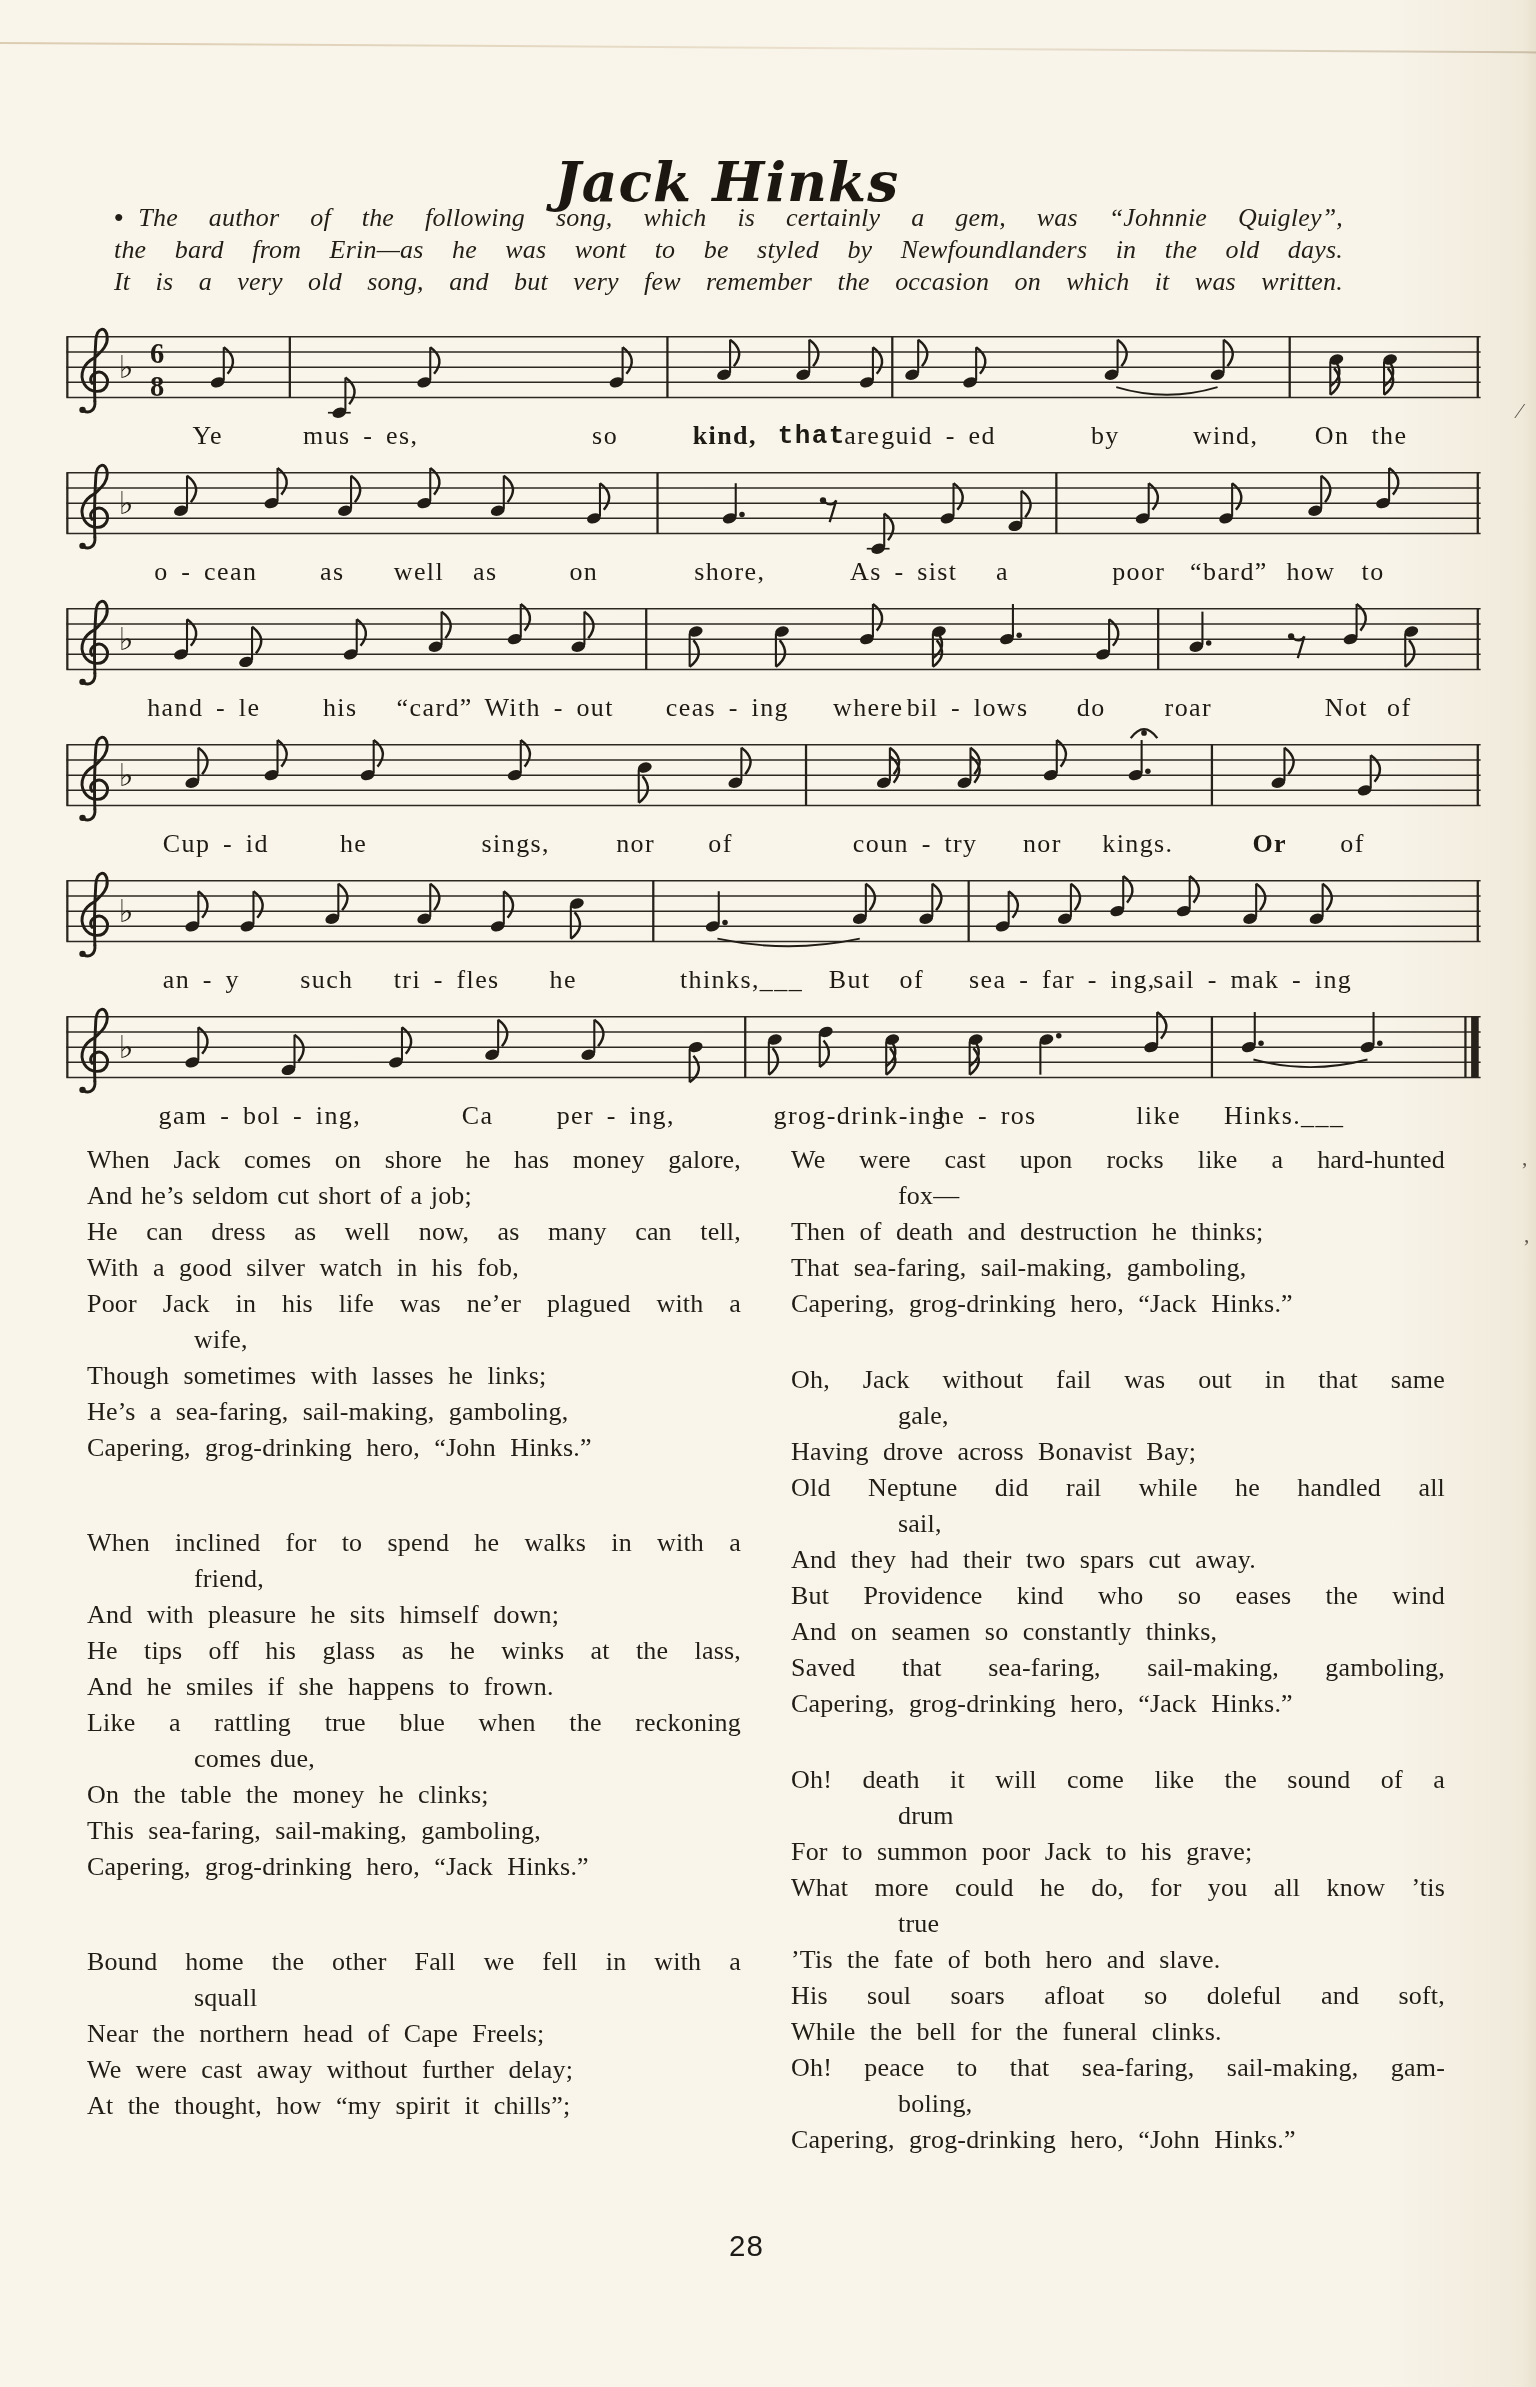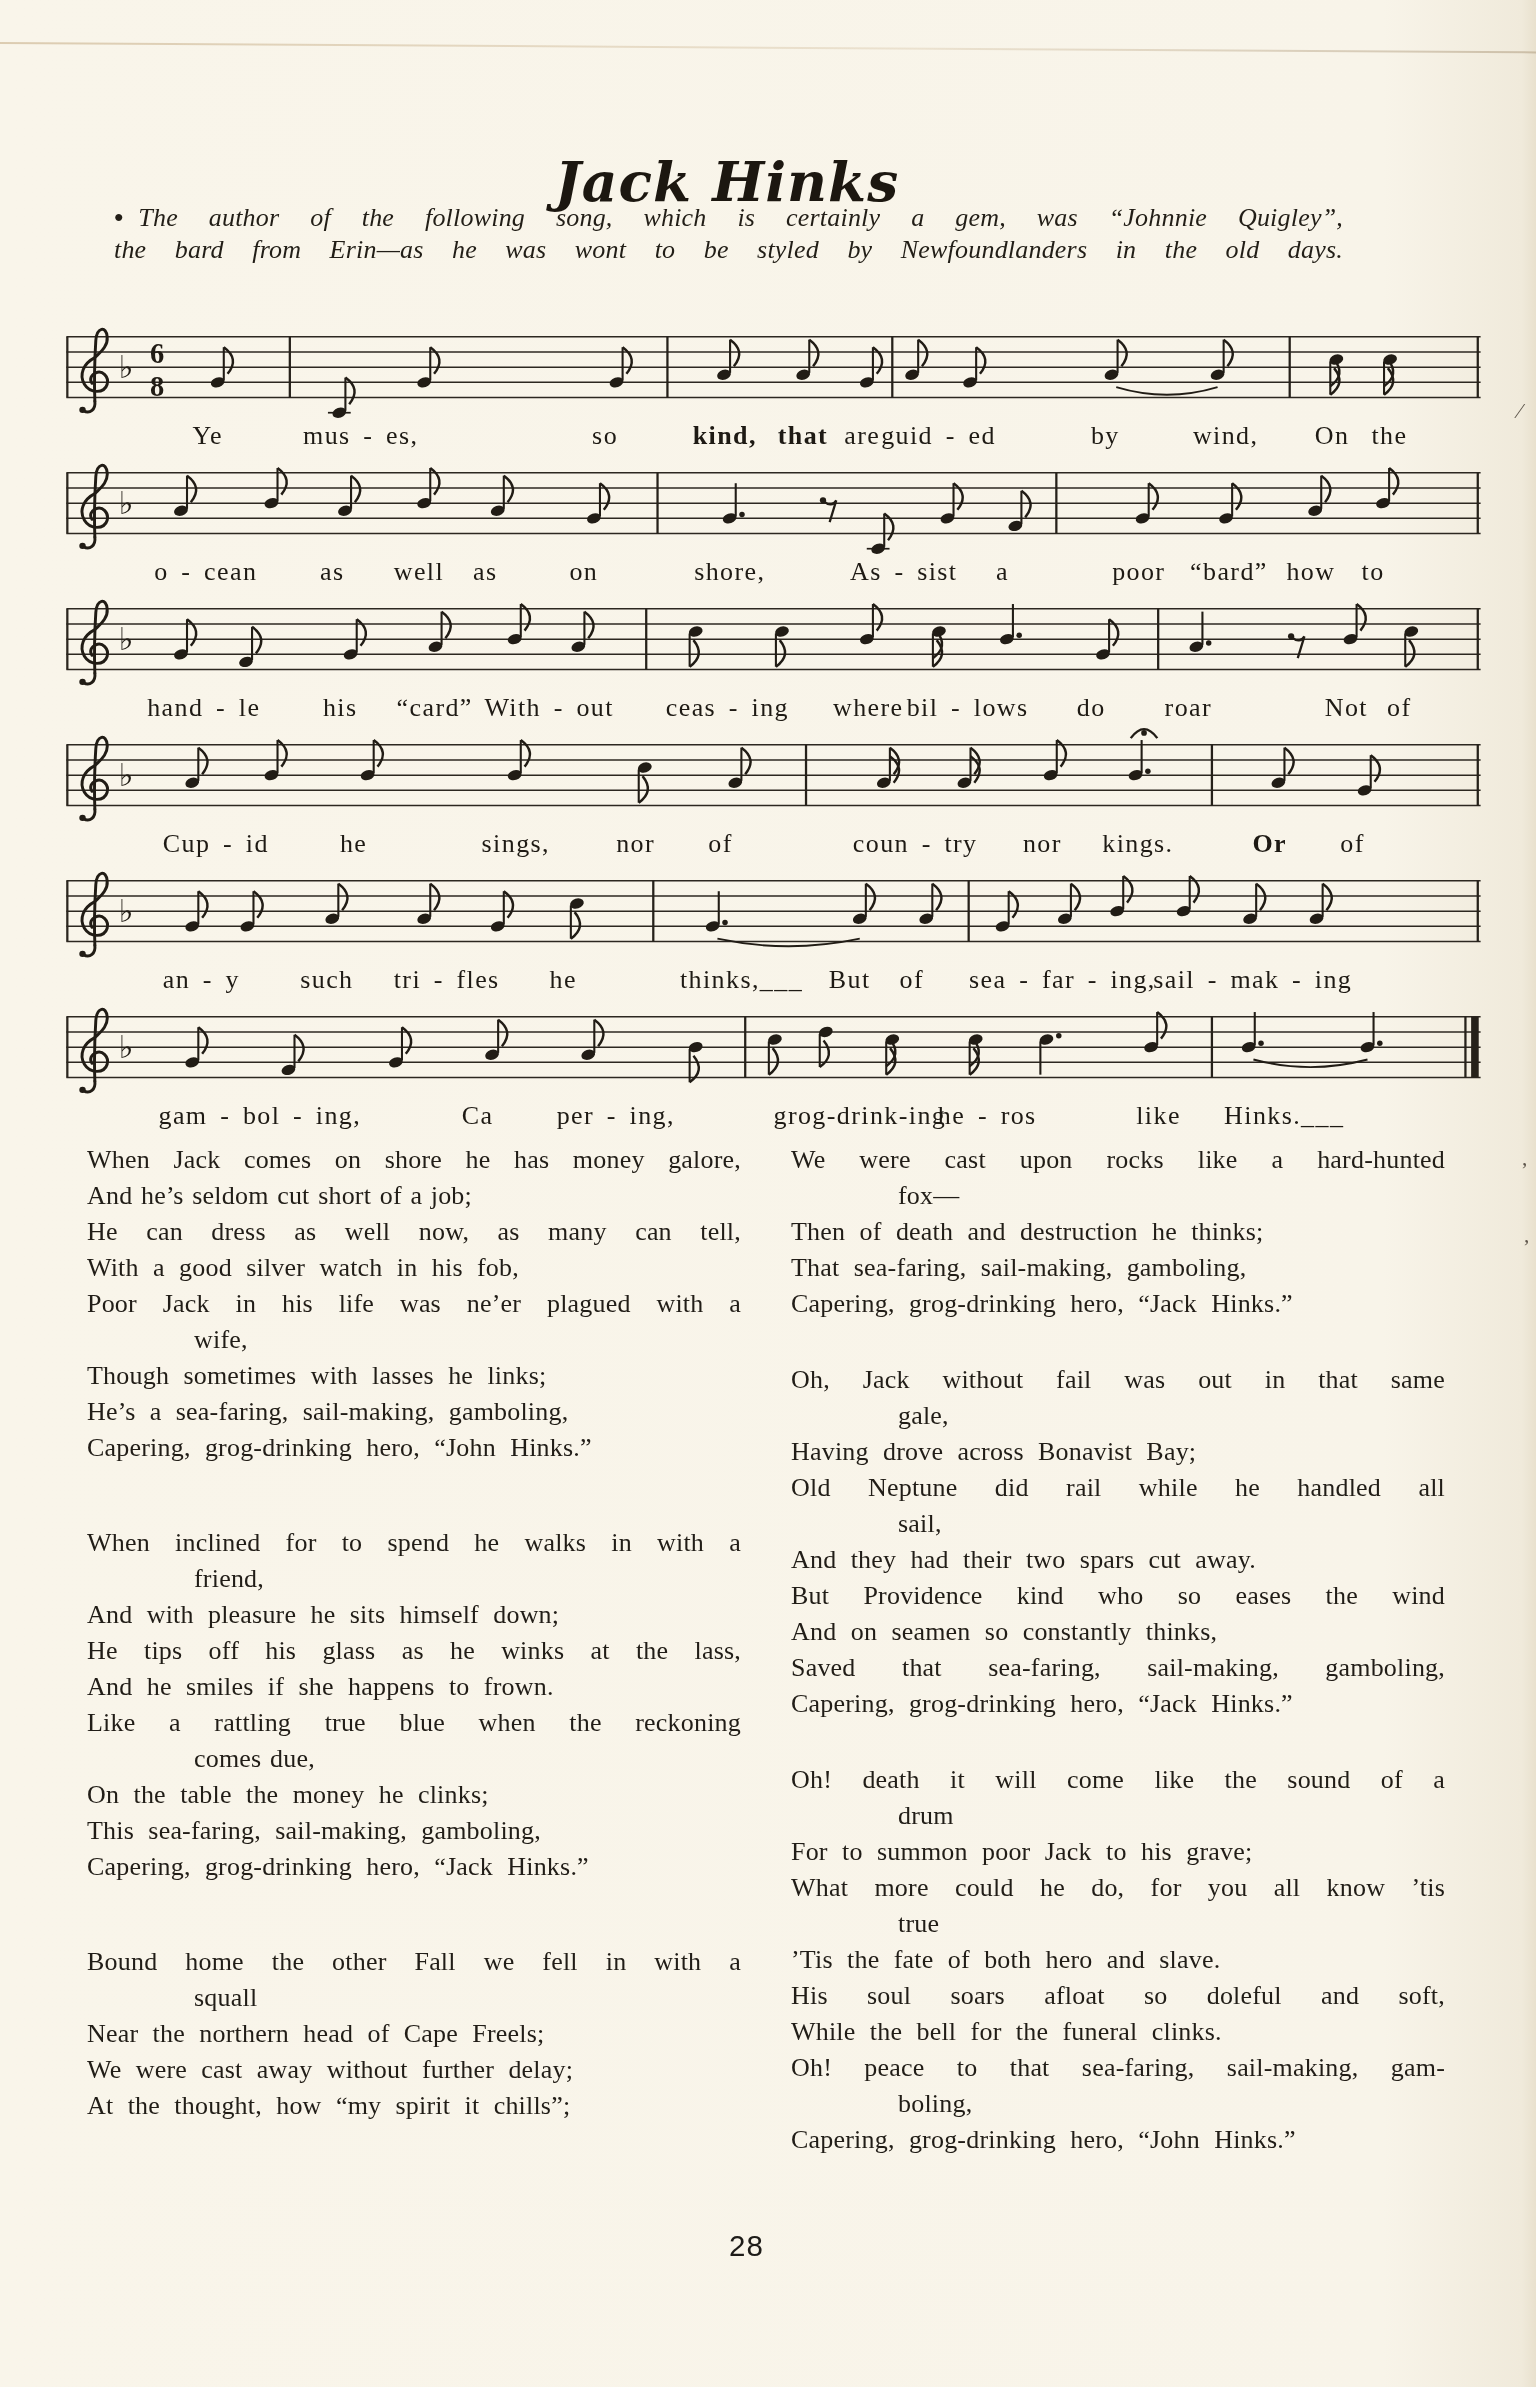--- a/index.html
+++ b/index.html
@@ -64,20 +64,21 @@
 <body>
 
 <div class="page">
   <div class="scan-seam"></div>
 
   <h1 class="title">Jack Hinks</h1>
 
   <div class="intro">
     <div class="intro-line"><span class="bullet">•</span><span>The author of the following song, which is certainly a gem, was “Johnnie Quigley”,</span></div>
     <div class="intro-line">the bard from Erin—as he was wont to be styled by Newfoundlanders in the old days.</div>
+    <div class="intro-line">It is a very old song, and but very few remember the occasion on which it was written.</div>
   </div>
 
   <div id="music">
       <div class="staff-block">
         <svg viewBox="0 0 1490 118">
           <g stroke="#2c2720" stroke-width="1.6">
             <line x1="0" y1="24" x2="1490" y2="24"></line>
             <line x1="0" y1="40" x2="1490" y2="40"></line>
             <line x1="0" y1="56" x2="1490" y2="56"></line>
             <line x1="0" y1="72" x2="1490" y2="72"></line>
@@ -168,21 +169,21 @@
             <path d="M 1388.2399999999998 85 C 1399.2399999999998 77, 1401.2399999999998 68, 1392.2399999999998 57" stroke="#211c15" stroke-width="2.6" fill="none"></path>
             <path d="M 1388.2399999999998 76 C 1399.2399999999998 68, 1401.2399999999998 59, 1392.2399999999998 48" stroke="#211c15" stroke-width="2.6" fill="none"></path>
           </g>
           <path d="M 1106.1100000000001 77 Q 1159.4850000000001 93 1212.8600000000001 77" stroke="#211c15" stroke-width="2" fill="none"></path>
         </svg>
         <div class="lyr">
           <span class="syl" style="left: 9%;">Ye</span>
           <span class="syl" style="left: 16.8%;">mus - es,</span>
           <span class="syl" style="left: 37.2%;">so</span>
           <span class="syl bold" style="left: 44.3%;">kind,</span>
-          <span class="syl bold" style="left: 50.3%;">that</span>
+          <span class="syl bold" style="left: 50.3%; font-family: Liberation Mono, monospace;">that</span>
           <span class="syl" style="left: 55%;">are</span>
           <span class="syl" style="left: 57.6%;">guid - ed</span>
           <span class="syl" style="left: 72.4%; text-align: right;">by</span>
           <span class="syl" style="left: 79.6%;">wind,</span>
           <span class="syl" style="left: 88.2%;">On</span>
           <span class="syl" style="left: 92.2%;">the</span>
         </div>
       </div>
       <div class="staff-block">
         <svg viewBox="0 0 1490 118">

